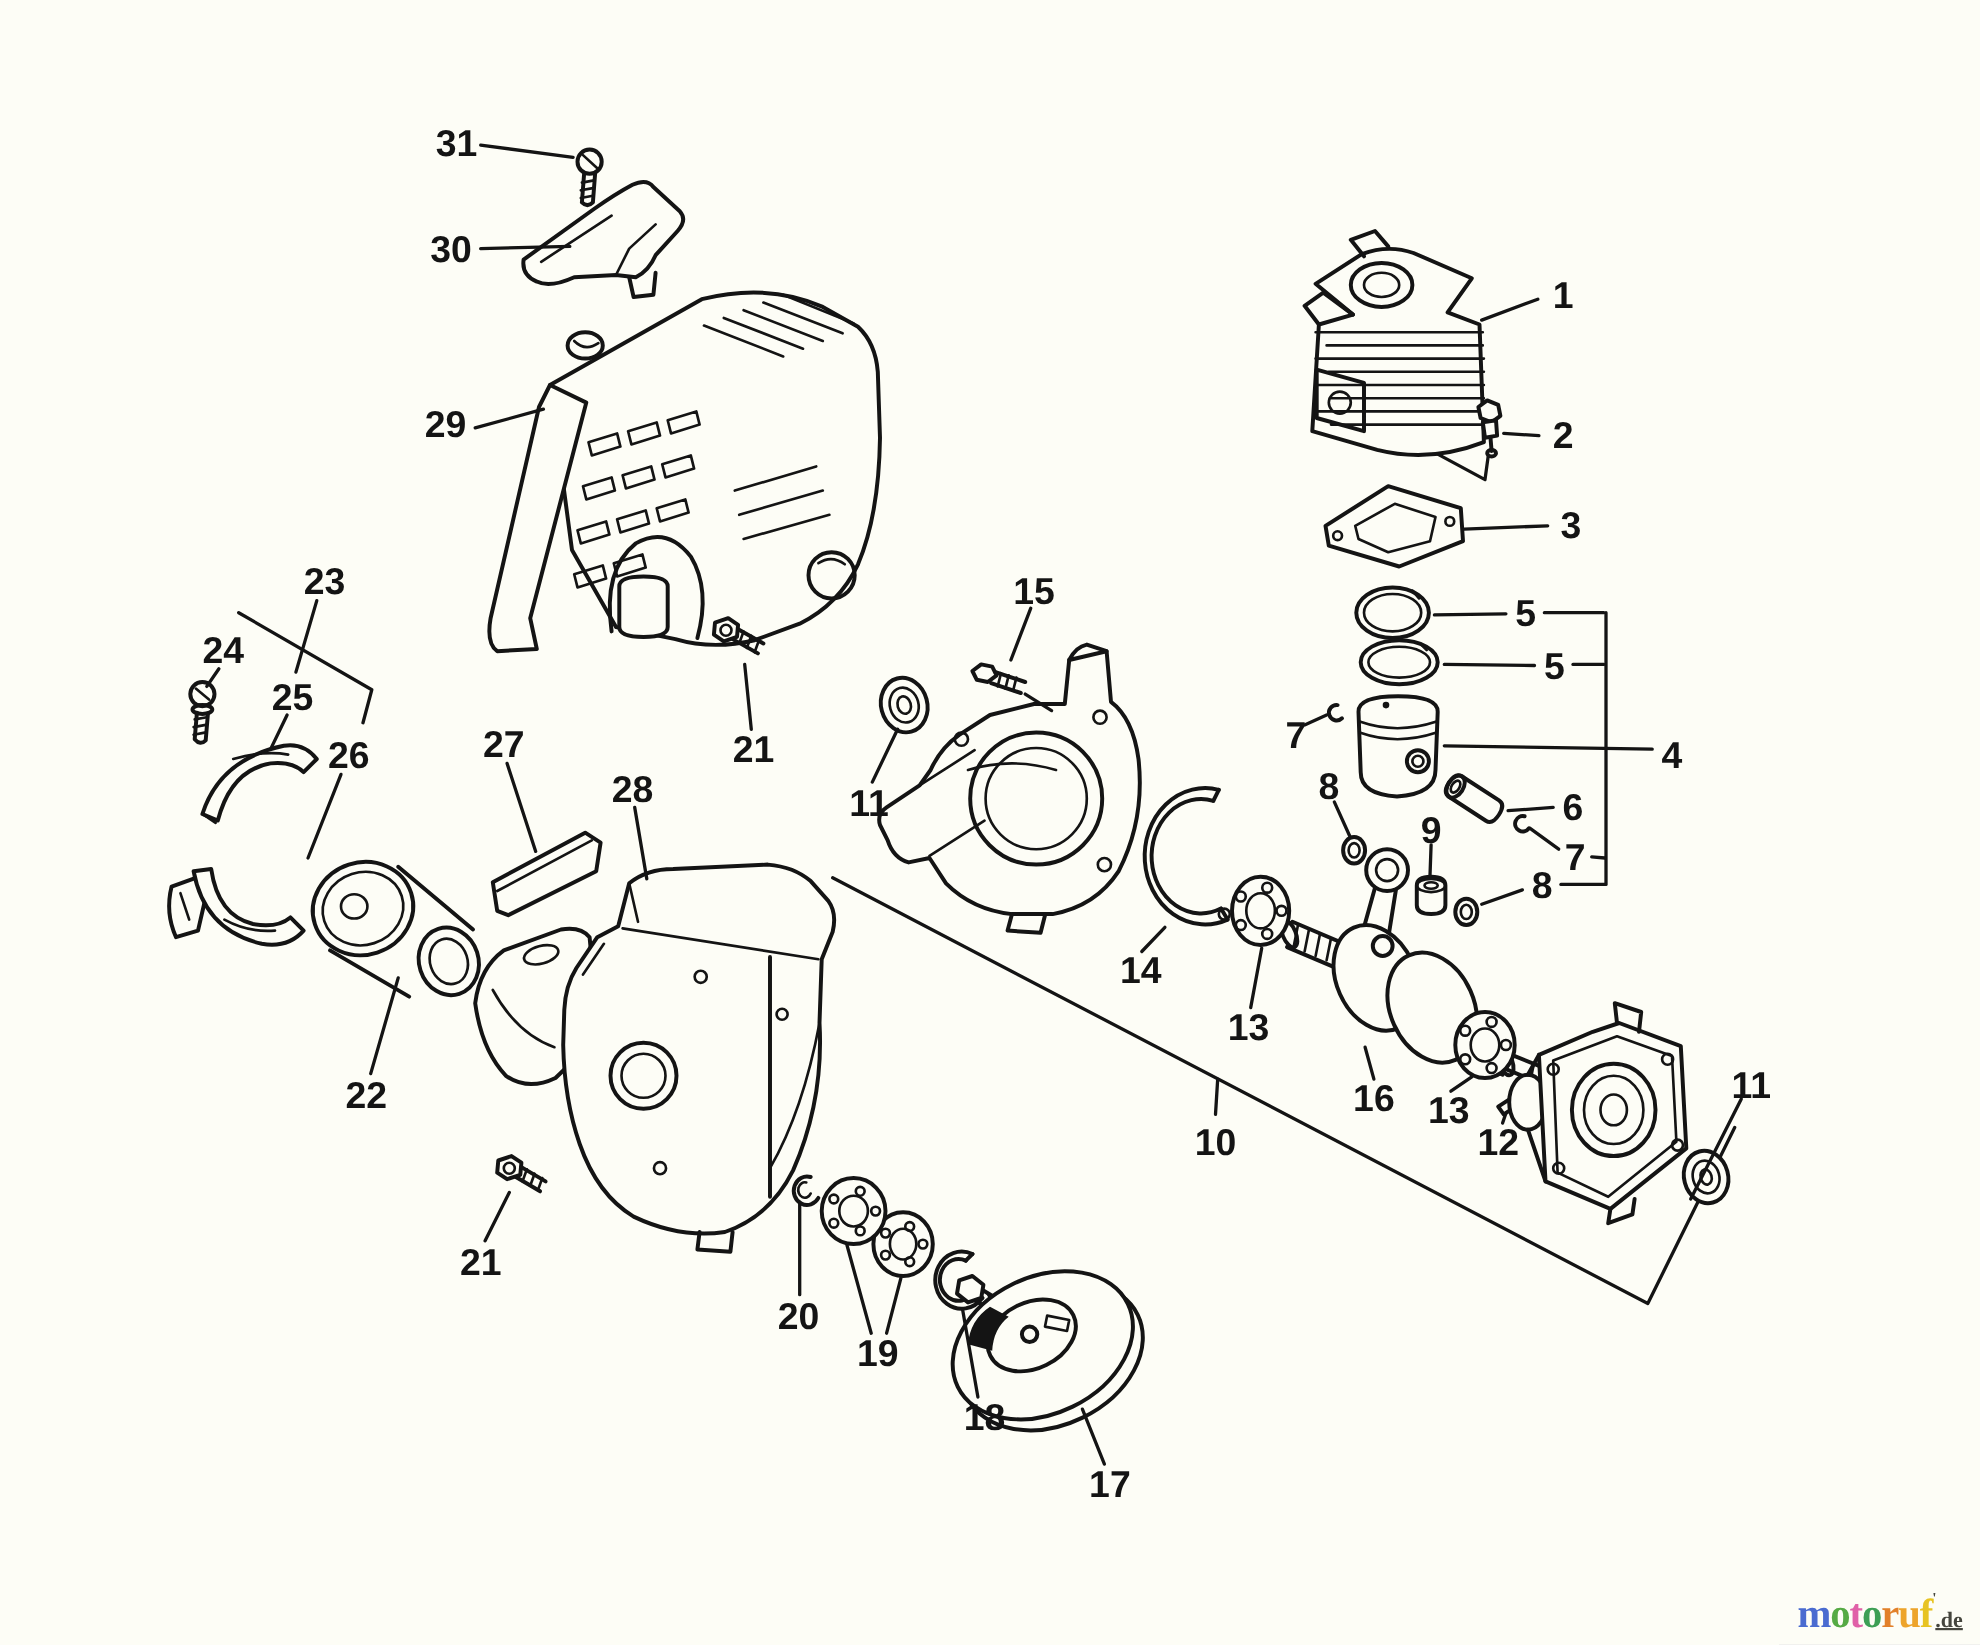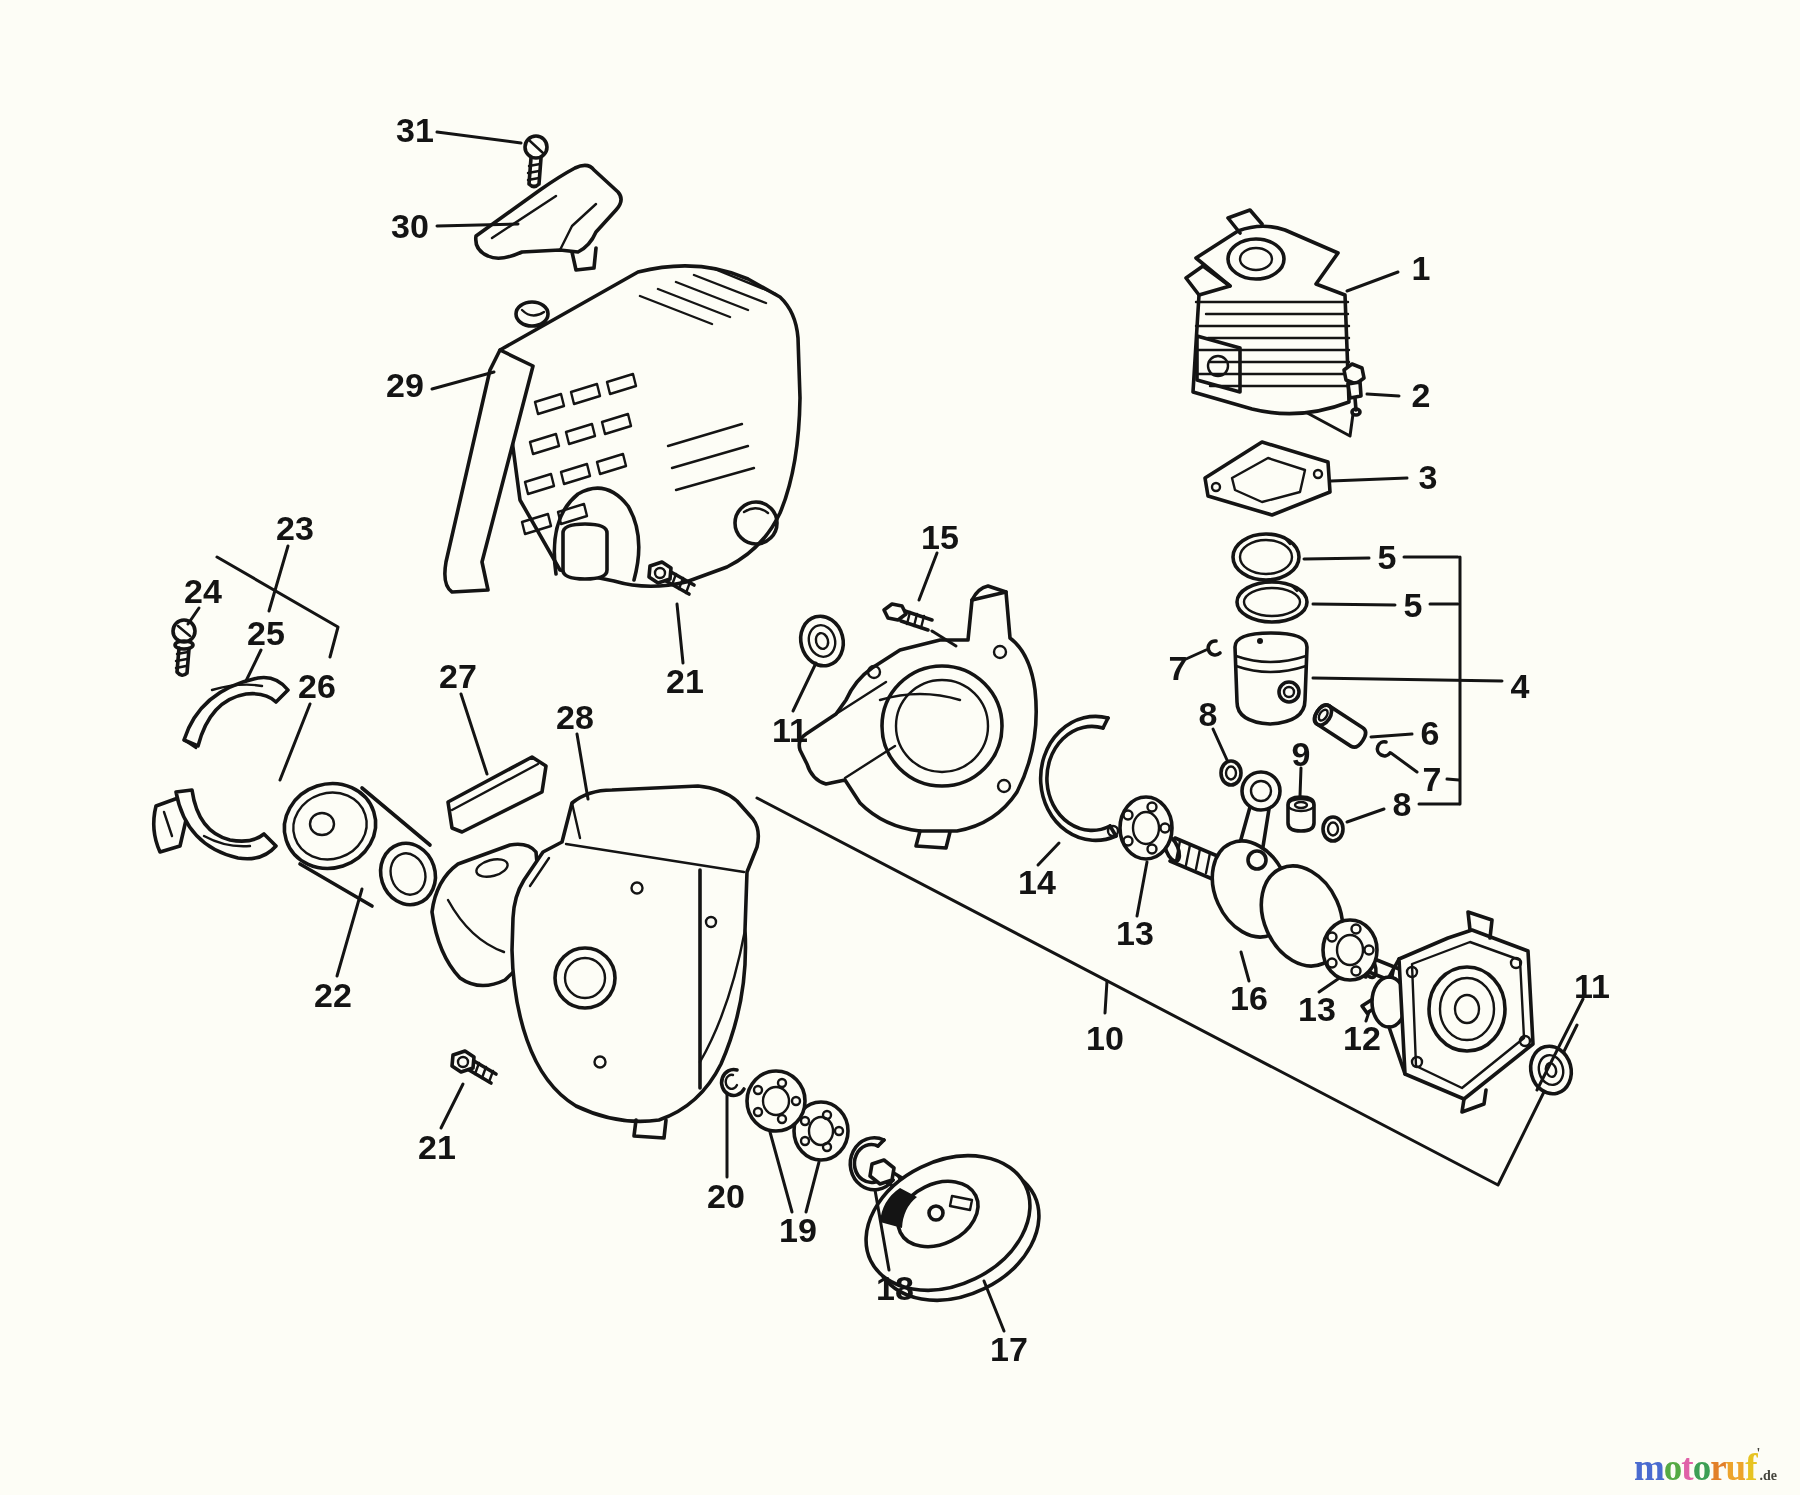--- a/index.html
+++ b/index.html
@@ -8,21 +8,21 @@
   svg{position:absolute;inset:0;}
   .ln{fill:none;stroke:#141414;stroke-width:3.6;stroke-linecap:round;stroke-linejoin:round;}
   .fw{fill:#fdfdf6;}
   .fb{fill:#141414;stroke:none;}
   .thin{stroke-width:2.4;}
   .leader{fill:none;stroke:#141414;stroke-width:3;stroke-linecap:round;stroke-linejoin:round;}
   .callout{font:700 34px "Liberation Sans",sans-serif;fill:#141414;text-anchor:middle;}
   .watermark{position:absolute;left:1634px;top:1446px;width:166px;height:46px;
              font-family:"Liberation Serif",serif;font-weight:700;font-size:37px;
              letter-spacing:-1px;white-space:nowrap;}
-  .watermark .suffix{font-size:14px;font-weight:700;letter-spacing:0;}
+  .watermark .suffix{font-size:20px;font-weight:700;letter-spacing:0;text-decoration:underline;}
   .watermark .tm{font-size:14px;vertical-align:top;}
 </style>
 </head>
 <body>
 
 <div class="stage">
 <svg id="diagram-svg" width="1800" height="1495" viewBox="0 0 1800 1495">
 
   <g>
     <polyline class="leader" points="757 798 1498 1185 1577 1025"></polyline>

